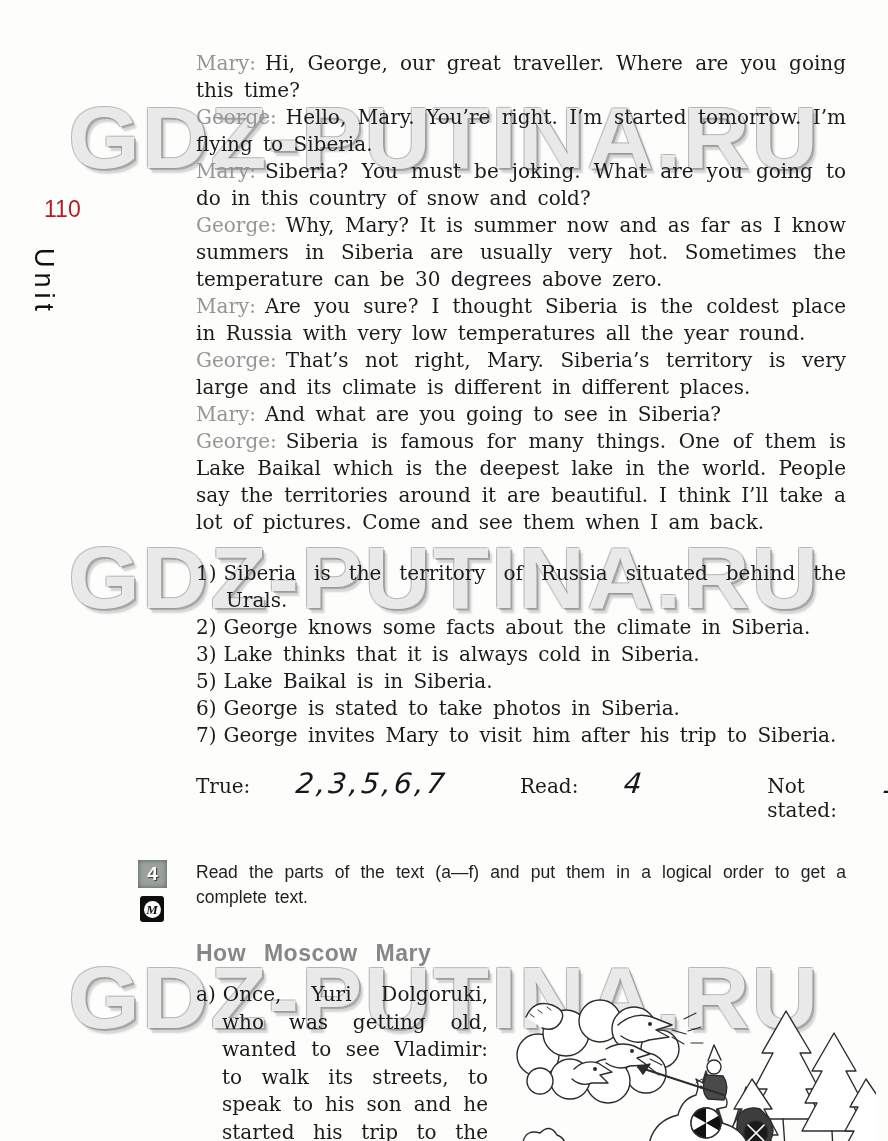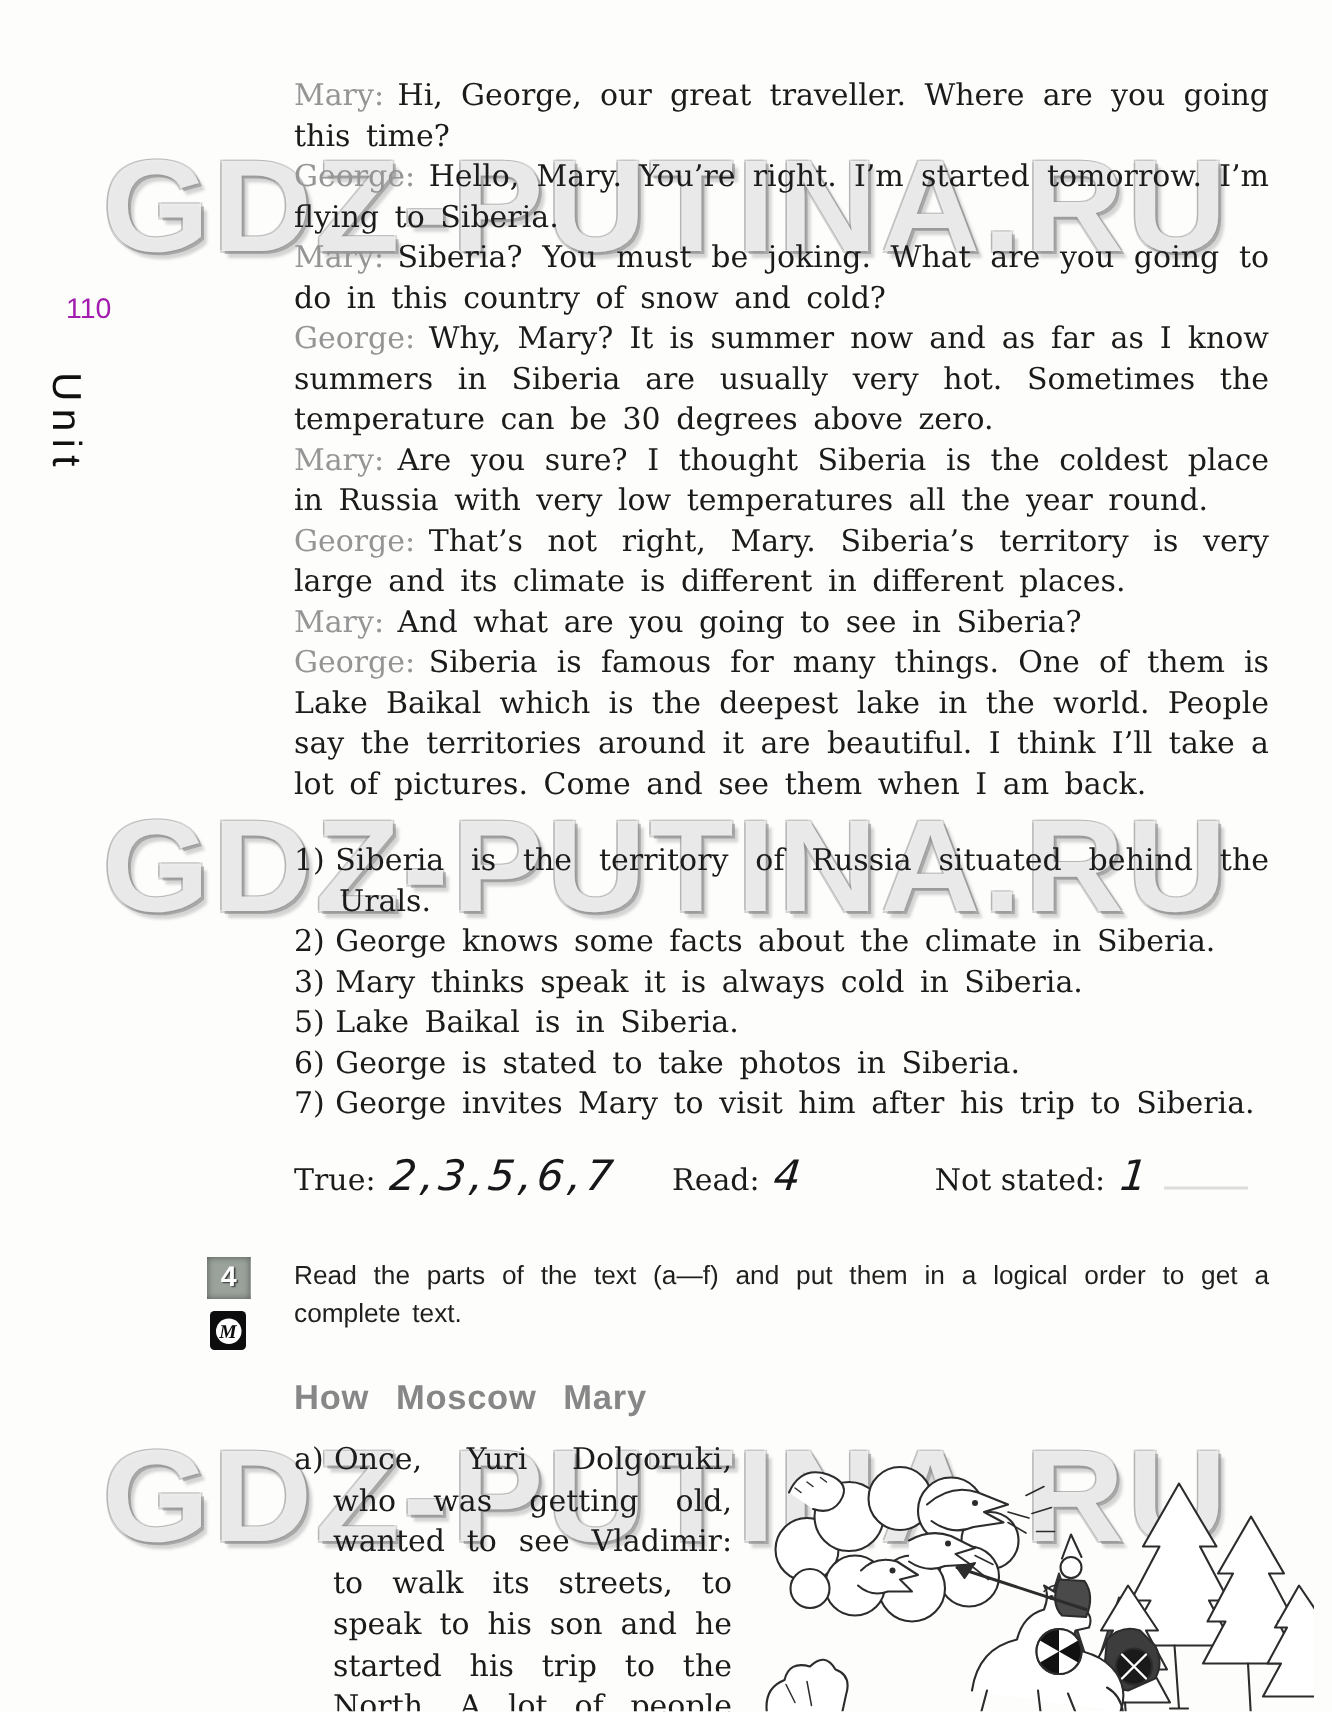--- a/index.html
+++ b/index.html
@@ -18,35 +18,35 @@
       1px -1px 0 rgba(150,150,150,0.40),
       -1px 1px 0 rgba(150,150,150,0.40),
       4px 5px 2px rgba(120,120,120,0.30);
     transform:scaleY(0.95);
     z-index:1;pointer-events:none;
   }
   .wm1{top:92px;} .wm2{top:532px;} .wm3{top:952px;}
   
   .page-number{
     position:absolute;left:44px;top:196px;z-index:2;
-    font-family:"Liberation Sans",sans-serif;font-size:19px;color:#a21caf;
+    font-family:"Liberation Sans",sans-serif;font-size:23px;color:#b91c1c;
   }
   .unit-label{
     position:absolute;left:28px;top:248px;z-index:2;
     font-family:"Liberation Sans",sans-serif;font-size:27px;color:#111;
     writing-mode:vertical-rl;letter-spacing:5px;
   }
   
   .content{position:absolute;left:196px;top:50px;width:650px;z-index:2;}
   .dline{margin:0;font-size:20px;line-height:27px;text-align:justify;word-spacing:4px;}
   .speaker{color:#959595;margin-right:9px;}
   .statements{margin-top:24px;}
   .statement{margin:0;padding-left:30px;text-indent:-30px;font-size:20px;line-height:27px;text-align:justify;word-spacing:4px;}
   .stmt-num{margin-right:7px;}
-  .answers{margin-top:18px;display:flex;align-items:baseline;font-size:20px;}
+  .answers{margin-top:18px;display:flex;align-items:baseline;font-size:20px;gap:36px;}
   .hand{
     display:inline-block;font-family:"DejaVu Sans",sans-serif;font-style:italic;
     font-size:28px;letter-spacing:3px;margin-left:10px;color:#17171a;transform:skewX(-6deg);
   }
   .grp2{margin-left:36px;} .grp3{margin-left:86px;}
   .answer-underline{display:inline-block;width:56px;border-bottom:2px solid #ddd;margin-left:8px;}
   
   .task4{
     position:relative;margin-top:38px;
     font-family:"Liberation Sans",sans-serif;font-size:17.5px;line-height:25px;
@@ -112,21 +112,21 @@
 
         <p class="dline"><span class="speaker">George:</span><span>Siberia is famous for many things. One of them is Lake Baikal which is the deepest lake in the world. People say the territories around it are beautiful. I think I’ll take a lot of pictures. Come and see them when I am back.</span></p>
       </div>
 
     <div class="statements">
 
         <p class="statement"><span class="stmt-num">1)</span><span>Siberia is the territory of Russia situated behind the Urals.</span></p>
 
         <p class="statement"><span class="stmt-num">2)</span><span>George knows some facts about the climate in Siberia.</span></p>
 
-        <p class="statement"><span class="stmt-num">3)</span><span>Mary thinks speak it is always cold in Siberia.</span></p>
+        <p class="statement"><span class="stmt-num">3)</span><span>Lake thinks that it is always cold in Siberia.</span></p>
 
 
         <p class="statement"><span class="stmt-num">5)</span><span>Lake Baikal is in Siberia.</span></p>
 
         <p class="statement"><span class="stmt-num">6)</span><span>George is stated to take photos in Siberia.</span></p>
 
         <p class="statement"><span class="stmt-num">7)</span><span>George invites Mary to visit him after his trip to Siberia.</span></p>
       </div>
 
     <div class="answers">

